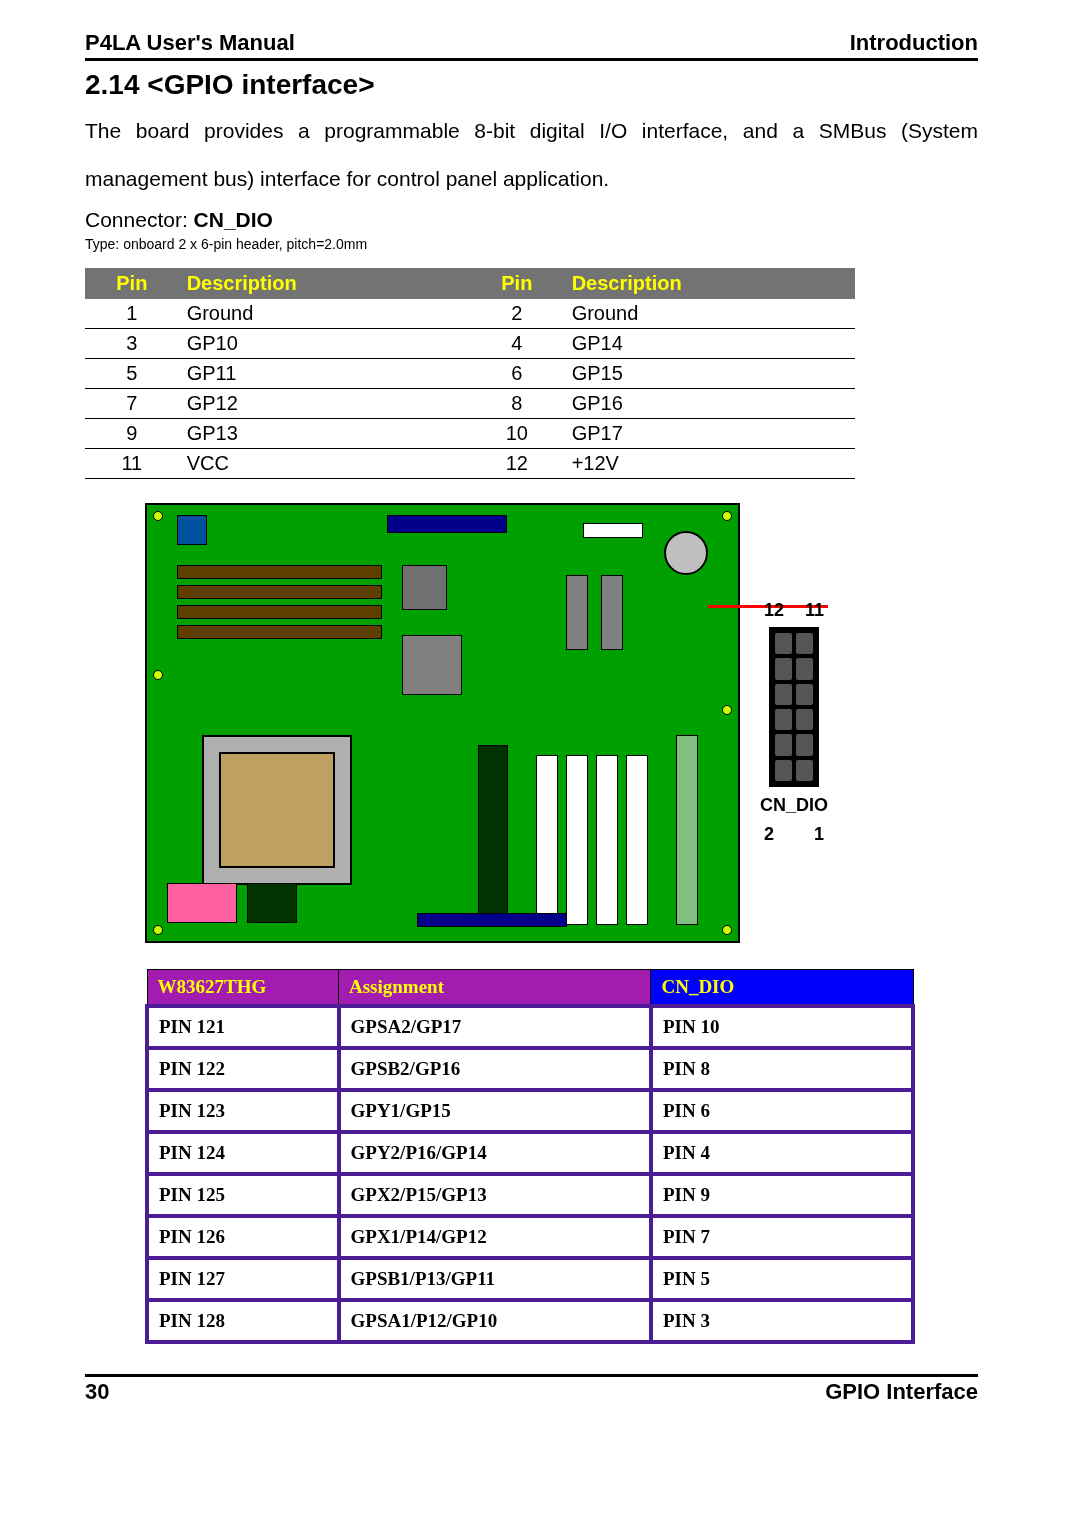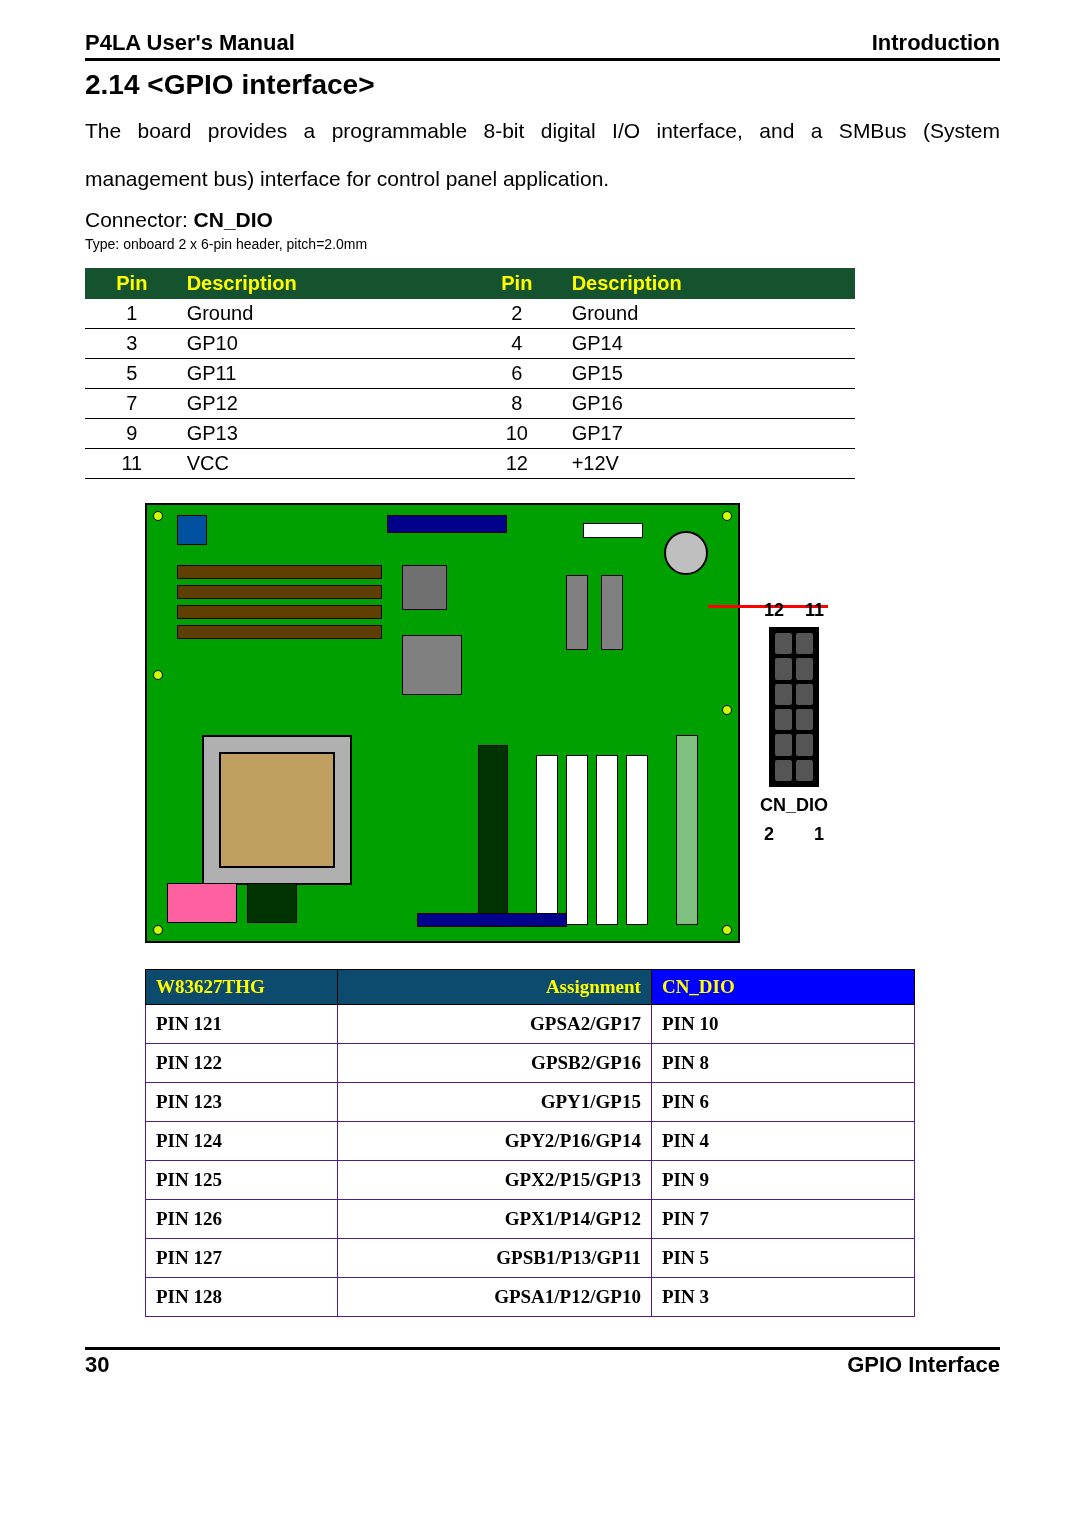--- a/index.html
+++ b/index.html
@@ -1,27 +1,27 @@
 <!DOCTYPE html>
 <html><head>
 <meta charset="utf-8">
 <style>
   * { box-sizing: border-box; margin: 0; padding: 0; }
   html, body { width: 1080px; height: 1529px; font-family: Arial, Helvetica, sans-serif; background: #fff; color: #000; }
-  .page { padding: 30px 80px 20px 85px; }
+  .page { padding: 30px 102px 20px 85px; }
   .top-line { border-bottom: 3px solid #000; display: flex; justify-content: space-between; font-weight: bold; font-size: 22px; padding-bottom: 2px; }
   .section-title { font-size: 28px; font-weight: bold; margin-top: 8px; }
   .body-text { font-size: 21px; line-height: 2.3; margin-top: 6px; text-align: justify;}
   .conn-line { font-size: 21px; margin-top: 4px; }
   .conn-line b { font-weight: bold; }
   .type-line { font-size: 14px; margin-top: 4px; }
 
   
   .t1 { width: 770px; margin-top: 16px; border-collapse: collapse; font-size: 20px; }
-  .t1 th { background: #14532d; color: #ffff00; font-weight: bold; text-align: left; padding: 4px 8px; }
+  .t1 th { background: #737373; color: #ffff00; font-weight: bold; text-align: left; padding: 4px 8px; }
   .t1 td { border-bottom: 1px solid #000; padding: 3px 8px; text-align: left;}
   .t1 .pincol { width: 90px; text-align: center;}
   .t1 .desccol { width: 280px; }
 
   
   .board-wrap { display:flex; align-items:center; margin-top: 24px; }
   .board { width: 595px; height: 440px; background:#fff; border:2px solid #000; position: relative; margin-left: 60px;}
   .pcb { position:absolute; inset:0; background:#00a000; }
   
   .slot { position:absolute; background:#fff; border:1px solid #000; }
@@ -37,23 +37,23 @@
 
   .pinout { position:relative; margin-left: 20px; font-size:18px; font-weight:bold; }
   .pinblock{ width:50px; height:160px; background:#000; margin: 6px auto; display:grid; grid-template-columns:1fr 1fr; grid-template-rows:repeat(6,1fr); gap:4px; padding:6px;}
   .pinblock div{ background:#555; border-radius:2px;}
   .pin-labels-top, .pin-labels-bot { display:flex; justify-content:space-between; width:60px; margin:0 auto;}
   .cn-label{ text-align:center; margin:8px 0; }
 
   
   .t2 { width: 770px; margin: 26px 0 0 60px; border-collapse: collapse; font-size: 19px; font-family:"Times New Roman",serif;}
   .t2 th { background:#0000ff; color:#ffff00; font-weight:bold; padding:6px 10px; text-align:left; border:1px solid #000;}
-  .t2 th.red { background:#0c4a6e;}
-  .t2 td { border:1px solid #4c1d95; padding:8px 10px; font-weight:bold;}
-  .t2 .c1{width:190px;} .t2 .c2{width:310px;text-align:right;} .t2 .c3{width:260px;}
+  .t2 th.red { background:#a21caf;}
+  .t2 td { border:4px solid #4c1d95; padding:8px 10px; font-weight:bold;}
+  .t2 .c1{width:190px;} .t2 .c2{width:310px;} .t2 .c3{width:260px;}
 
   .bottom-line { border-top: 3px solid #000; display:flex; justify-content:space-between; font-weight:bold; font-size:22px; padding-top:2px; margin-top:30px;}
 </style>
 </head>
 <body>
 
 <div class="page">
   <div class="top-line">
     <span>P4LA User's Manual</span>
     <span>Introduction</span>

